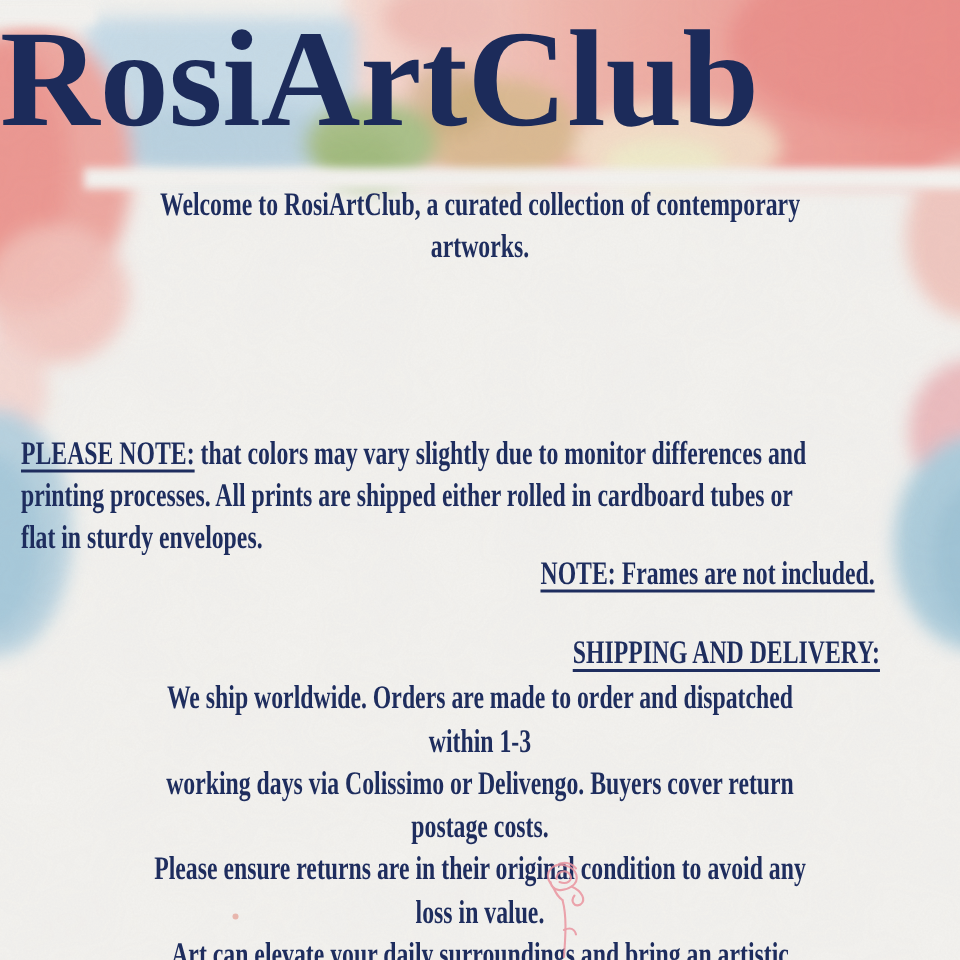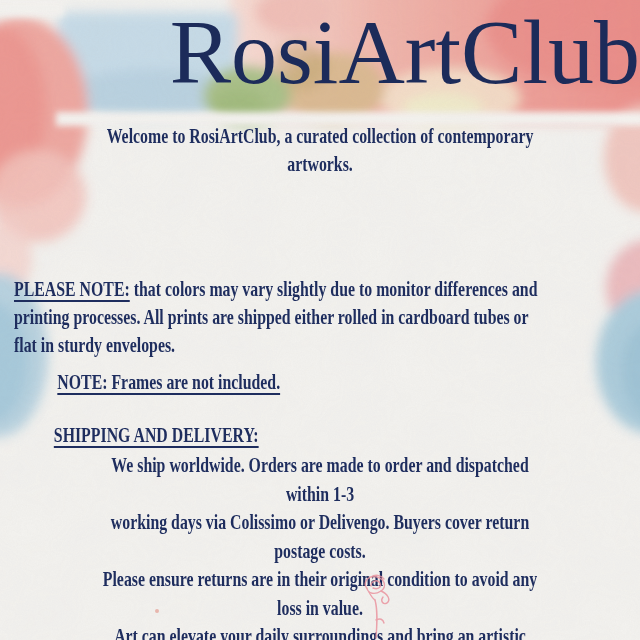--- a/index.html
+++ b/index.html
@@ -8,31 +8,31 @@
     width: 640px; height: 640px;
     position: relative; overflow: hidden;
     background: #f4f3f0;
     font-family: "Liberation Serif", serif;
   }
   .page { position: absolute; inset: 0; }
   .bg { position: absolute; left: 0; top: 0; }
 
   .title-band {
     position: absolute; top: 6px; left: 0; right: 0;
-    text-align: right; white-space: nowrap;
-    color: #1c2b5a; font-size: 92px; line-height: 92px; font-weight: 400;
+    text-align: left; white-space: nowrap;
+    color: #1c2b5a; font-size: 92px; line-height: 92px; font-weight: 700;
   }
 
   .block {
     position: absolute; left: 14px; right: 14px;
     color: #1e2d5e; font-weight: 700;
     font-size: 22px; line-height: 28px;
   }
   .lh285 { line-height: 28.5px; }
-  .center { display: flex; justify-content: flex-start; }
+  .center { display: flex; justify-content: flex-end; }
   .condense {
     display: inline-block; white-space: pre-line; width: max-content;
     transform: scaleX(0.72);
   }
   .c-left   { transform-origin: 0 0; }
   .c-center { transform-origin: 50% 0; text-align: center; }
   .u {
     text-decoration: underline;
     text-decoration-thickness: 2px;
     text-underline-offset: 4px;
@@ -103,21 +103,21 @@
 
   <div class="title-band">
     <span>RosiArtClub</span>
   </div>
 
   <div class="block center" style="top:122px">
     <span class="condense c-center">Welcome to RosiArtClub, a curated collection of contemporary artworks.</span>
   </div>
 
 
-  <div class="block" style="top:275px">
+  <div class="block" style="top:288px">
     <span class="condense c-left"><span class="u">PLEASE NOTE:</span><span> that colors may vary slightly due to monitor differences and
 printing processes. All prints are shipped either rolled in cardboard tubes or
 flat in sturdy envelopes.</span></span>
   </div>
 
   <div class="block center" style="top:368px">
     <span class="condense c-center"><span class="u">NOTE: Frames are not included.</span></span>
   </div>
 
   <div class="block center" style="top:421px">

